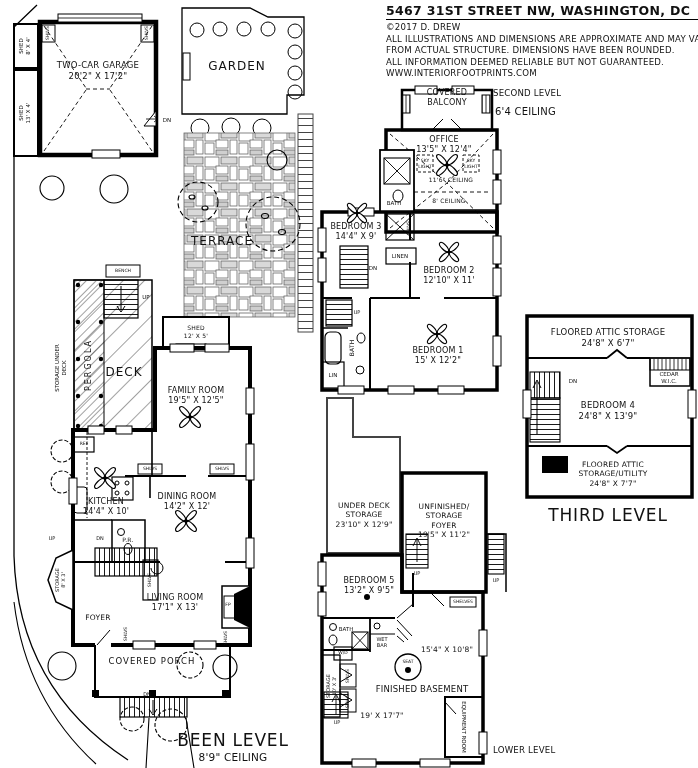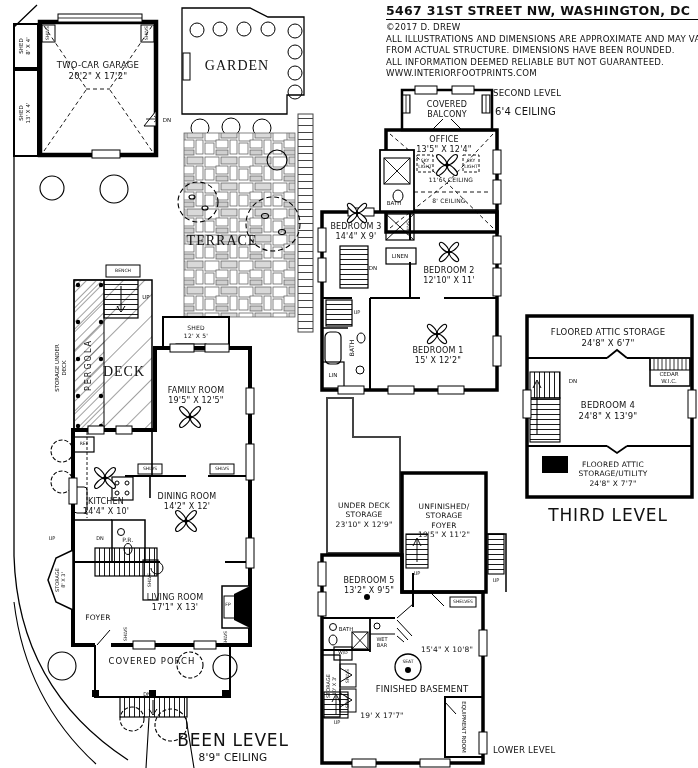--- a/index.html
+++ b/index.html
@@ -8,21 +8,21 @@
   svg{position:absolute;left:0;top:0;}
   .lbl{position:absolute;transform:translate(-50%,-50%);font-size:8px;line-height:1.25;
        text-align:center;white-space:nowrap;color:#111;letter-spacing:.2px;}
   .lbl .nm{display:block;}
   .lbl .dims{display:block;}
   .wrap{white-space:normal;}
   .vlbl{transform:translate(-50%,-50%) rotate(-90deg);}
   .vlbl90{transform:translate(-50%,-50%) rotate(90deg);}
   .t4{font-size:4.5px;letter-spacing:0;} .t5{font-size:5px;letter-spacing:0;}
   .t55{font-size:5.5px;letter-spacing:0;} .t6{font-size:6px;}
-  .t75{font-size:7.5px;} .t85{font-size:8.5px;} .t9{font-size:14px;letter-spacing:1px;font-family:Liberation Serif, serif;}
+  .t75{font-size:7.5px;} .t85{font-size:8.5px;} .t9{font-size:12px;letter-spacing:1px;}
   .t10{font-size:10px;} .t105{font-size:10.5px;}
   .title{font-size:16.5px;letter-spacing:.8px;}
   .hdr{position:absolute;font-size:8.6px;letter-spacing:.2px;white-space:nowrap;}
   .hdr-title{font-size:12.5px;font-weight:bold;letter-spacing:.3px;}
   .rule{position:absolute;border-top:1.6px solid #000;}
 </style>
 </head>
 <body>
 
 <div id="canvas">
@@ -402,21 +402,21 @@
     </div>
 <div class="lbl t4" style="left:228px;top:605px;">FP</div>
 <div class="lbl vlbl t4" style="left:126px;top:634px;">SHLVS</div>
 <div class="lbl vlbl t4" style="left:226px;top:638px;">SHLVS</div>
 <div class="lbl t75" style="left:98px;top:618px;">FOYER</div>
 <div class="lbl t85" style="left:152px;top:661px;letter-spacing:1px;">COVERED PORCH</div>
 <div class="lbl t5" style="left:147px;top:694px;">DN</div>
 <div class="lbl title" style="left:233px;top:741px;font-size:17px;">BEEN LEVEL</div>
 <div class="lbl t105" style="left:233px;top:758px;">8'9" CEILING</div>
 
-<div class="lbl wrap" style="left:447px;top:110px;width:60px;">COVERED BALCONY</div>
+<div class="lbl wrap" style="left:447px;top:98px;width:60px;">COVERED BALCONY</div>
 <div class="hdr title" style="left:493px;top:88px;">SECOND LEVEL</div>
 <div class="hdr t10" style="left:495px;top:106px;font-size:10px;">6'4 CEILING</div>
 <div class="lbl" style="left:444px;top:145px;">
       <span class="nm">OFFICE</span>
       <span class="dims">13'5" X 12'4"</span>
     </div>
 <div class="lbl wrap t4" style="left:425px;top:164px;width:16px;">SKY LIGHT</div>
 <div class="lbl wrap t4" style="left:471px;top:164px;width:16px;">SKY LIGHT</div>
 <div class="lbl t6" style="left:451px;top:180px;">11'6" CEILING</div>
 <div class="lbl t6" style="left:449px;top:201px;">8' CEILING</div>

